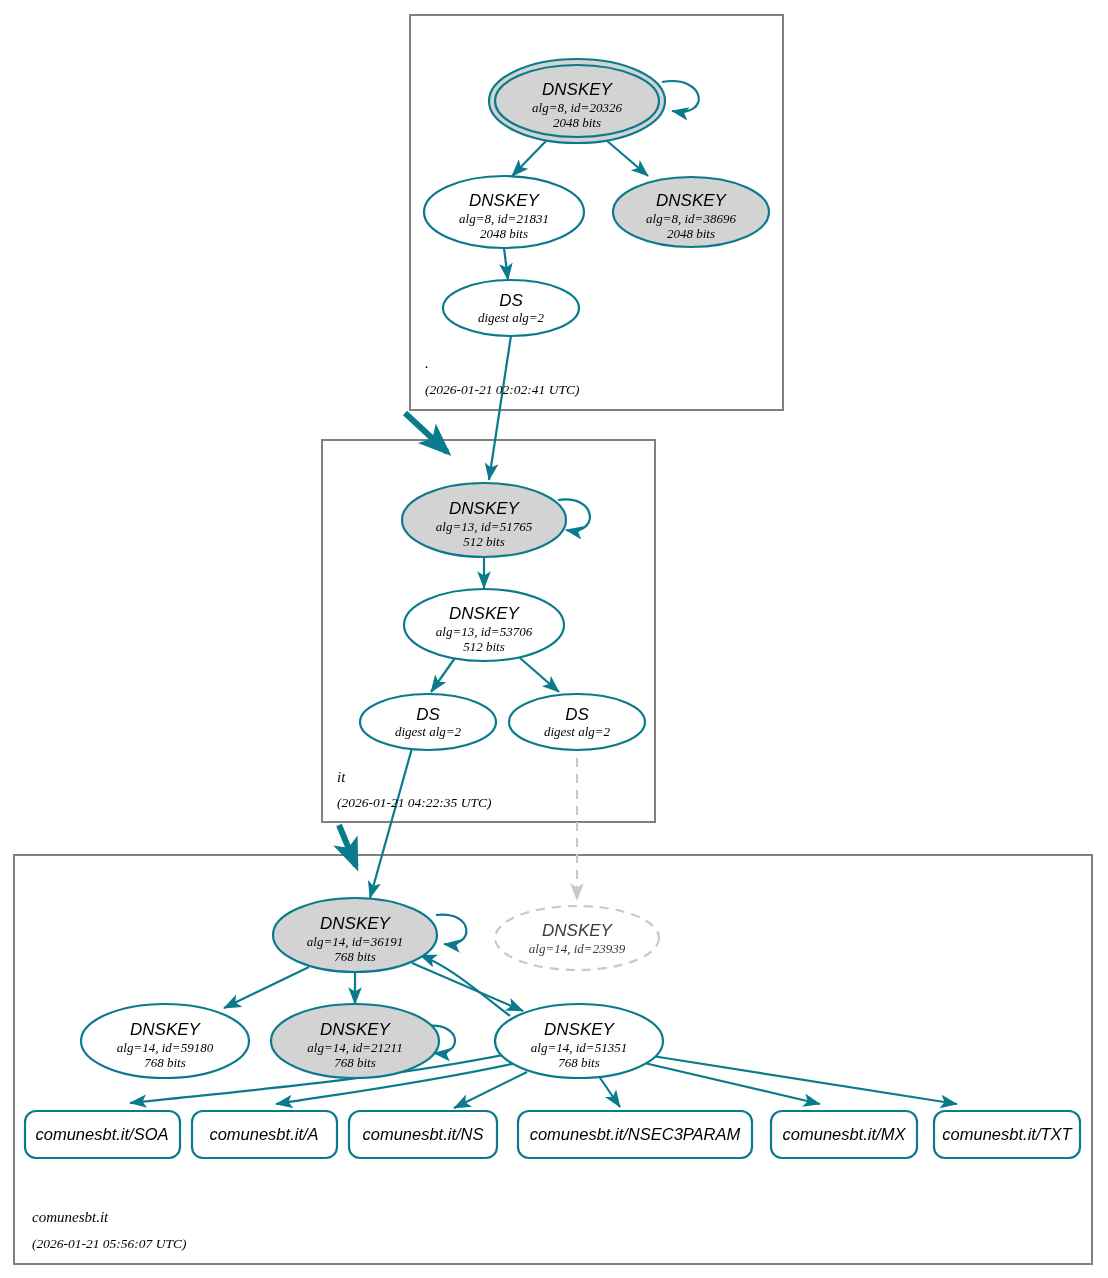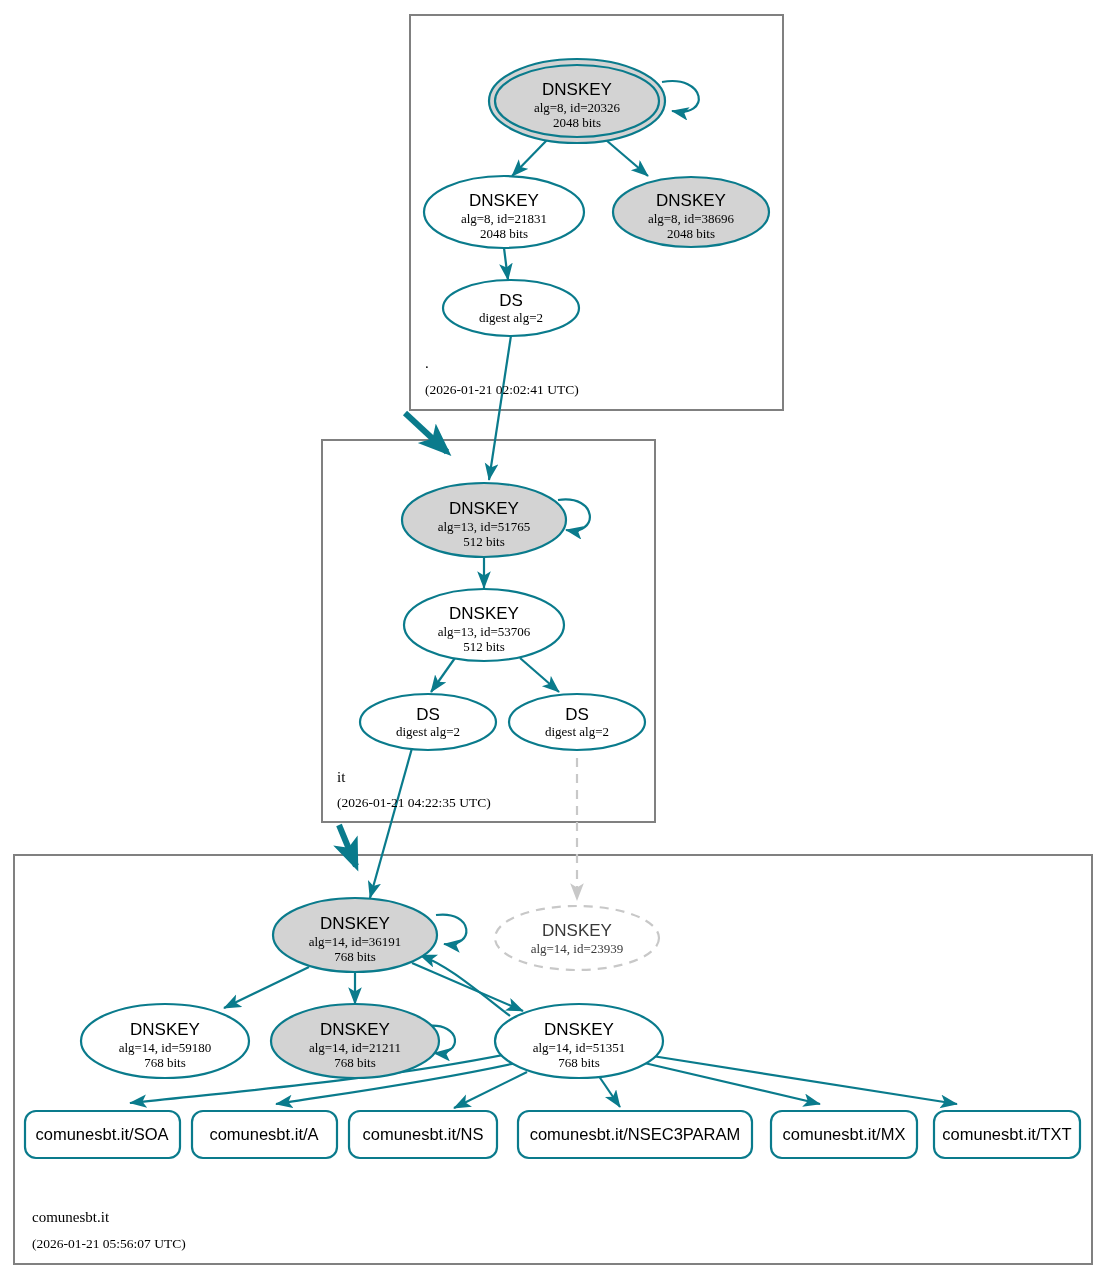--- a/index.html
+++ b/index.html
@@ -8,20 +8,21 @@
     padding: 0;
     background: #ffffff;
   }
   #stage {
     position: relative;
     width: 1108px;
     height: 1278px;
     background: #ffffff;
     font-family: "Liberation Sans", sans-serif;
     overflow: hidden;
+    font-style: italic;
   }
   svg#graph {
     position: absolute;
     left: 0;
     top: 0;
     width: 1108px;
     height: 1278px;
   }
   .zone-box {
     fill: none;

